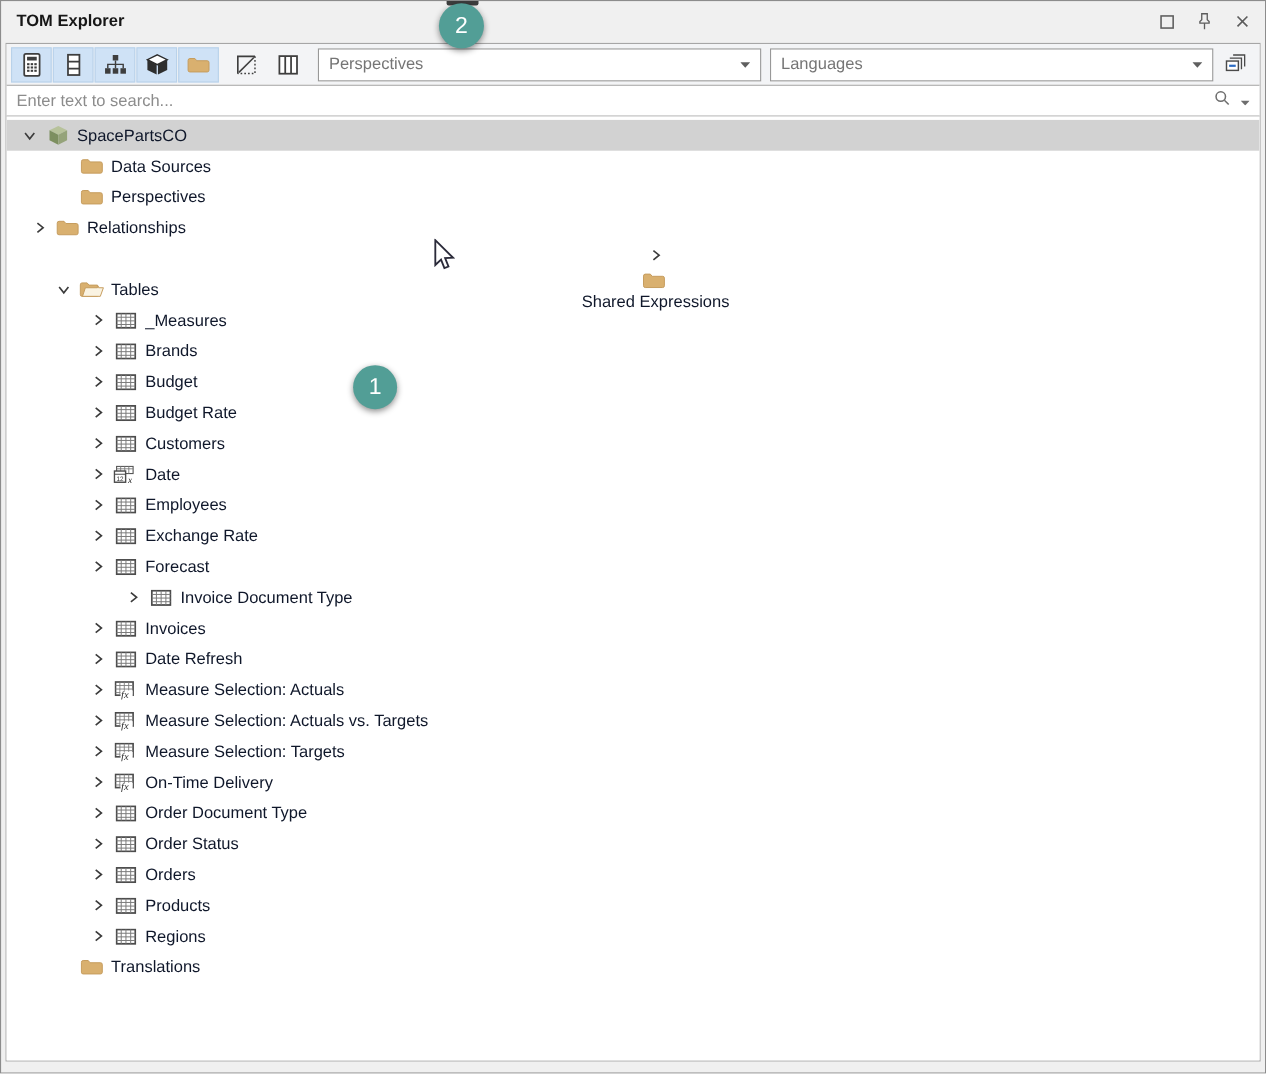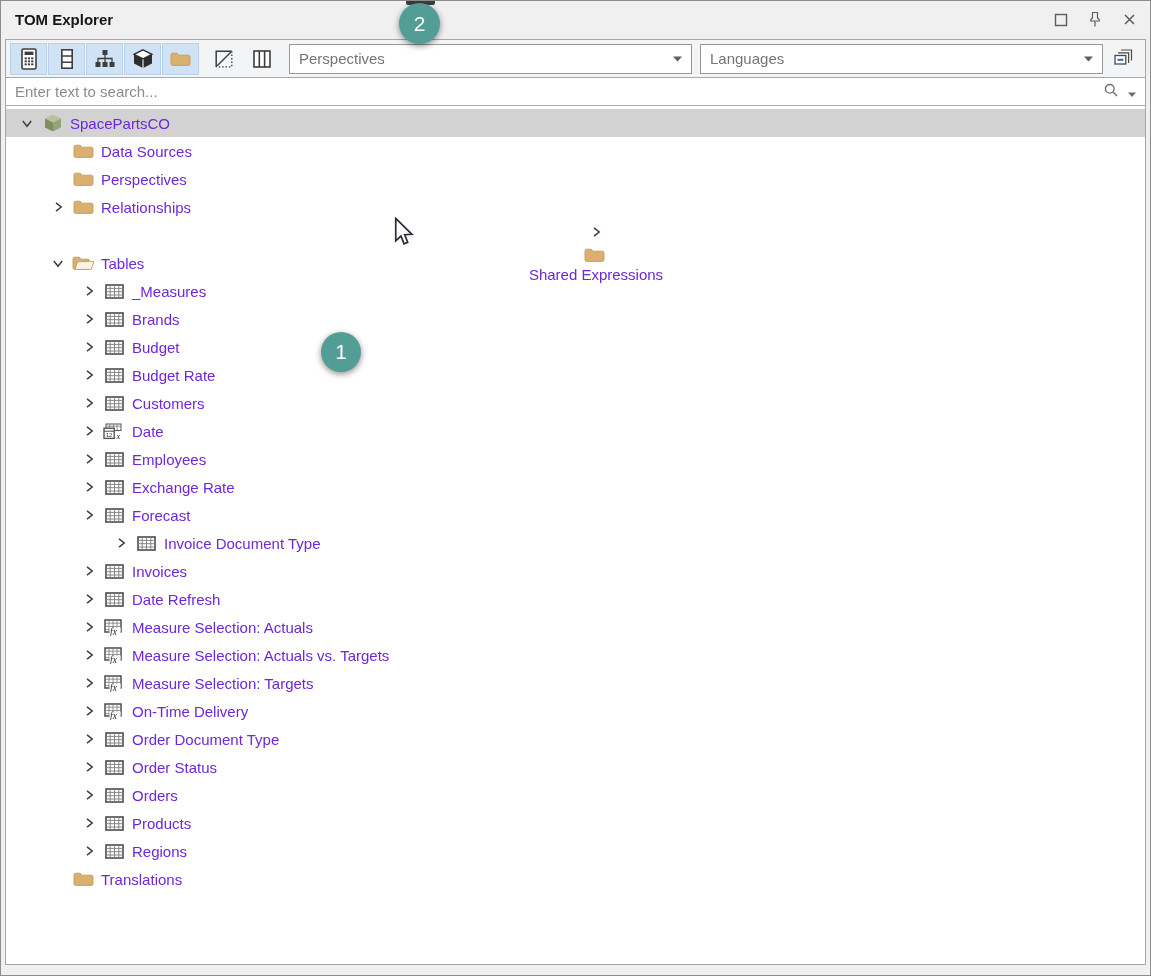--- a/index.html
+++ b/index.html
@@ -43,21 +43,21 @@
     background:#fff; display:flex; align-items:center; padding:0 9px;
   }
   .searchbar input {
     flex:1; border:none; outline:none; font-size:15px; color:#333;
     font-family:"Liberation Sans", sans-serif; background:transparent;
   }
   .searchbar input::placeholder { color:#8c8c8c; }
   .search-icons { display:flex; align-items:center; gap:9px; }
   .tree { flex:1; background:#fff; overflow:hidden; padding-top:3px; }
   .tree-row {
-    height:28px; display:flex; align-items:center; font-size:15px; color:#6d28d9;
+    height:28px; display:flex; align-items:center; font-size:15px; color:#0f172a;
     white-space:nowrap; cursor:default;
   }
   .tree-row.selected { background:var(--selection); }
   .chev { width:22px; flex:0 0 22px; display:flex; align-items:center; justify-content:center; }
   .tree-icon { width:23px; flex:0 0 23px; margin-left:3px; margin-right:6px;
     display:flex; align-items:center; justify-content:center; }
   .badge {
     position:absolute; border-radius:50%; background:var(--teal); color:#fff;
     display:flex; align-items:center; justify-content:center;
     font-size:21px; box-shadow:0 2px 6px rgba(0,0,0,0.45); z-index:20;
@@ -242,21 +242,21 @@
         </div>
         <div class="tree-row" style="padding-left: 41px;">
           <span class="chev"></span>
           <span class="tree-icon">
             <svg width="21" height="16" viewBox="0 0 21 16">
               <path d="M1 4 Q1 2.2 2.6 2.2 H7.2 l1.7 2 H18.4 Q20 4.2 20 5.8 V12.8 Q20 14.4 18.4 14.4 H2.6 Q1 14.4 1 12.8 Z" fill="var(--folder-tan)" stroke="#c59c5d" stroke-width="0.9"></path>
             </svg>
           </span>
           <span class="tree-label">Perspectives</span>
         </div>
-        <div class="tree-row" style="padding-left: 41px;">
+        <div class="tree-row" style="padding-left: 19px;">
           <span class="chev">
             <svg width="12" height="12" viewBox="0 0 12 12">
               <path d="M4 1.8 L9.2 6 L4 10.2" fill="none" stroke="#3c3c3c" stroke-width="1.5"></path>
             </svg>
           </span>
           <span class="tree-icon">
             <svg width="21" height="16" viewBox="0 0 21 16">
               <path d="M1 4 Q1 2.2 2.6 2.2 H7.2 l1.7 2 H18.4 Q20 4.2 20 5.8 V12.8 Q20 14.4 18.4 14.4 H2.6 Q1 14.4 1 12.8 Z" fill="var(--folder-tan)" stroke="#c59c5d" stroke-width="0.9"></path>
             </svg>
           </span>

